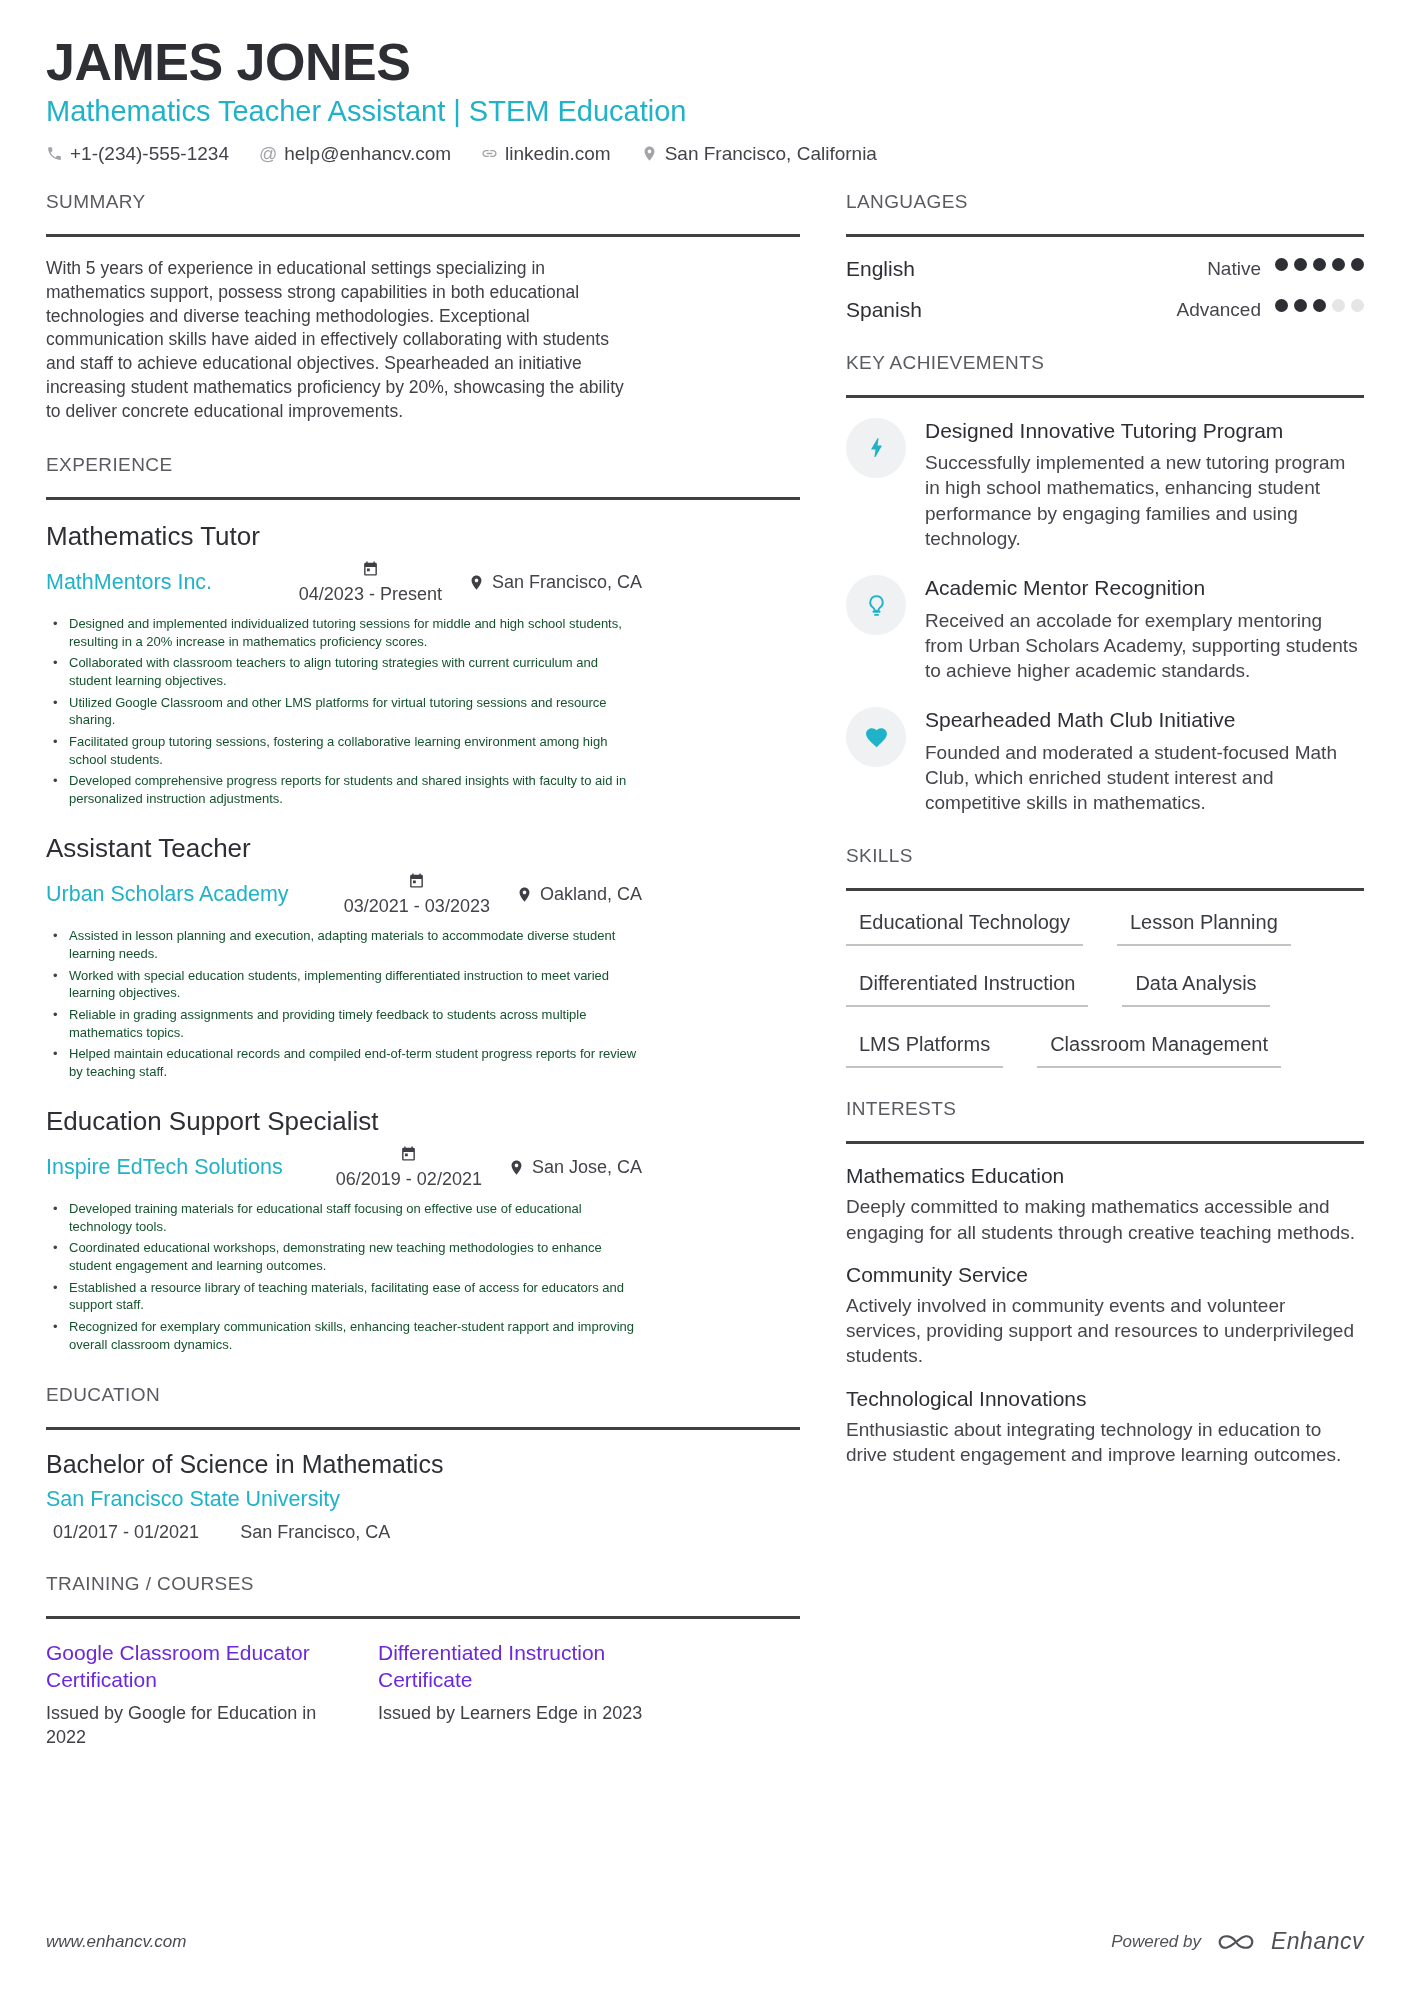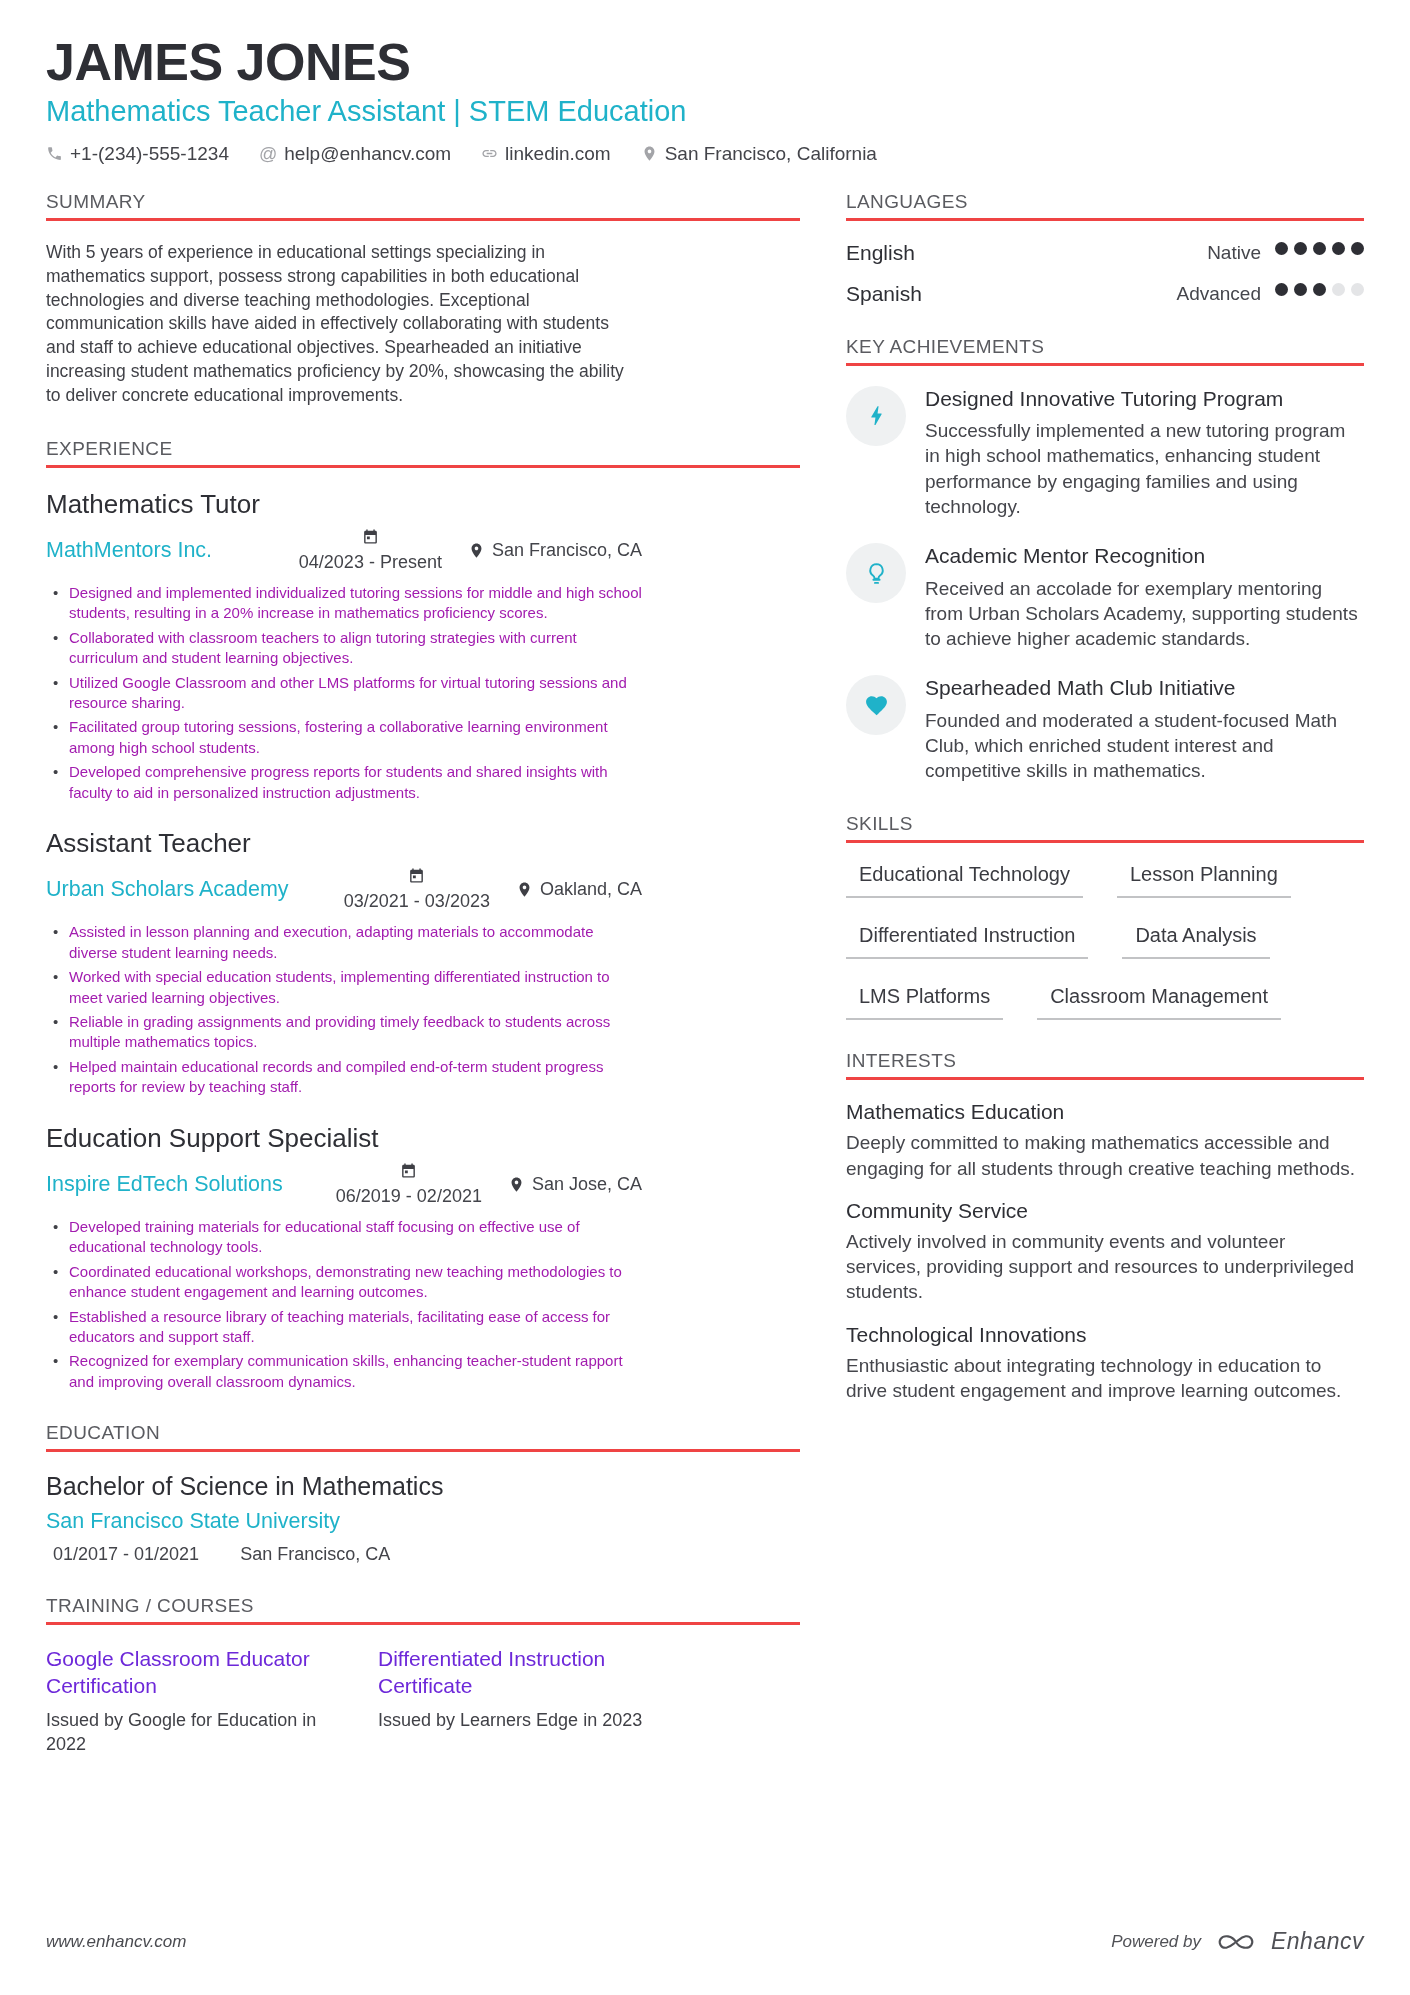--- a/index.html
+++ b/index.html
@@ -19,38 +19,38 @@
   .contact-item .ic { color:#a3a4a8; display:flex; align-items:center; }
   .ic svg { width:17px; height:17px; display:block; }
   .ic .at { font-size:18px; line-height:1; color:#a3a4a8; }
   
   .cols { display:flex; margin-top:26px; flex:0 0 auto; }
   .col-left { width:754px; flex:0 0 754px; }
   .col-right { flex:1 1 auto; margin-left:46px; }
   .section { margin-bottom:30px; }
   .sec-head {
     font-size:19px; color:#5a5b60; letter-spacing:0.4px;
-    padding-bottom:5px; border-bottom:3px solid #ef4444; margin-bottom:20px;
+    padding-bottom:21px; border-bottom:3px solid #404040; margin-bottom:20px;
     font-weight:400;
   }
   .narrow { max-width:596px; }
   
   .summary-text { font-size:17.5px; line-height:1.36; color:#404147; }
   
   .job { margin-bottom:24px; }
   .job-title { font-size:26px; font-weight:400; color:#2e2f35; line-height:1.25; margin-bottom:8px; }
   .job-meta { display:flex; align-items:center; font-size:18px; color:#43444a; margin-bottom:10px; }
   .company { font-size:21.5px; color:#1fb2c9; }
   .meta-group { display:flex; align-items:center; gap:7px; white-space:nowrap; }
   .meta-group .ic { color:#3e3f45; }
   .meta-dates { margin-left:auto;flex-direction:column; }
   .meta-loc { margin-left:26px; }
   ul.bullets { list-style:none; }
   ul.bullets li {
-    font-size:15px; line-height:1.36; color:#a21caf;
+    font-size:13px; line-height:1.36; color:#14532d;
     position:relative; padding-left:23px; margin-bottom:4px;
   }
   ul.bullets li::before { content:"•"; position:absolute; left:7px; top:0; color:#404147; }
   
   .degree { font-size:25px; font-weight:400; color:#2e2f35; margin-bottom:8px; }
   .school { font-size:21.5px; color:#1fb2c9; margin-bottom:10px; }
   
   .courses { display:flex; gap:26px; max-width:660px; }
   .course { flex:0 0 306px; }
   .course-title { font-size:21px; color:#6d28d9; line-height:1.3; margin-bottom:8px; }

